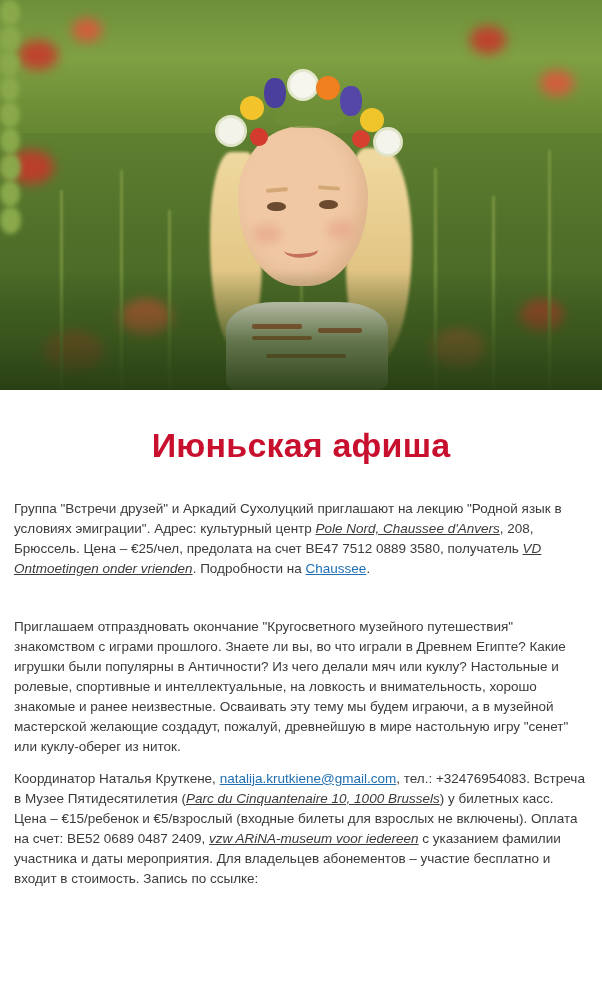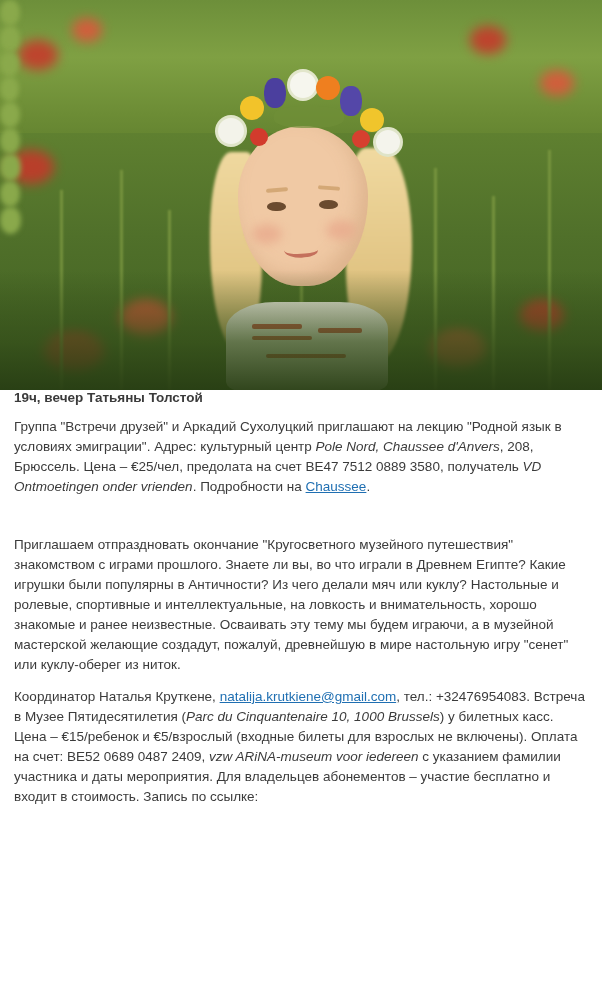--- a/index.html
+++ b/index.html
@@ -175,21 +175,21 @@
     margin: 0 0 12px 0;
   }
   p.body {
     font-size: 13.5px;
     line-height: 1.48;
     color: #3b3b3b;
     margin: 0 0 12px 0;
     text-align: left;
   }
   .gap-lg { height: 26px; }
-  em { font-style: italic; }
+  em { font-style: italic; text-decoration: underline; }
   a.link {
     color: #1f6fb2;
     text-decoration: underline;
   }
   a.mail {
     color: #1f6fb2;
     text-decoration: underline;
     margin-top: 8px;
   }
 </style>
@@ -264,22 +264,22 @@
         <div class="fl" style="left:140px;top:58px;width:18px;height:18px;background:#d6402f;"></div>
         <div class="fl" style="left:62px;top:34px;width:70px;height:22px;background:#6f8f37;border-radius:40%;opacity:.7;"></div>
       </div>
     </div>
 
     <div class="grassline"></div>
   </div>
 
   <div class="content">
 
-
-    <div class="subhead">19ч, вечер Татьяны Толстой</div>
+    <h1 class="title">Июньская афиша</h1>
+
     <p class="body">
       <span>Группа "Встречи друзей" и Аркадий Сухолуцкий приглашают на лекцию "Родной язык в условиях эмиграции". Адрес: культурный центр </span><em>Pole Nord, Chaussee d'Anvers</em><span>, 208, Брюссель. Цена – €25/чел, предолата на счет BE47 7512 0889 3580, получатель </span><em>VD Ontmoetingen onder vrienden</em><span>. Подробности на </span><a class="link" href="#">Chaussee</a><span>.</span>
     </p>
 
     <div class="gap-lg"></div>
 
 
     <p class="body">
       <span>Приглашаем отпраздновать окончание "Кругосветного музейного путешествия" знакомством с играми прошлого. Знаете ли вы, во что играли в Древнем Египте? Какие игрушки были популярны в Античности? Из чего делали мяч или куклу? Настольные и ролевые, спортивные и интеллектуальные, на ловкость и внимательность, хорошо знакомые и ранее неизвестные. Осваивать эту тему мы будем играючи, а в музейной мастерской желающие создадут, пожалуй, древнейшую в мире настольную игру "сенет" или куклу-оберег из ниток.</span>
     </p>

